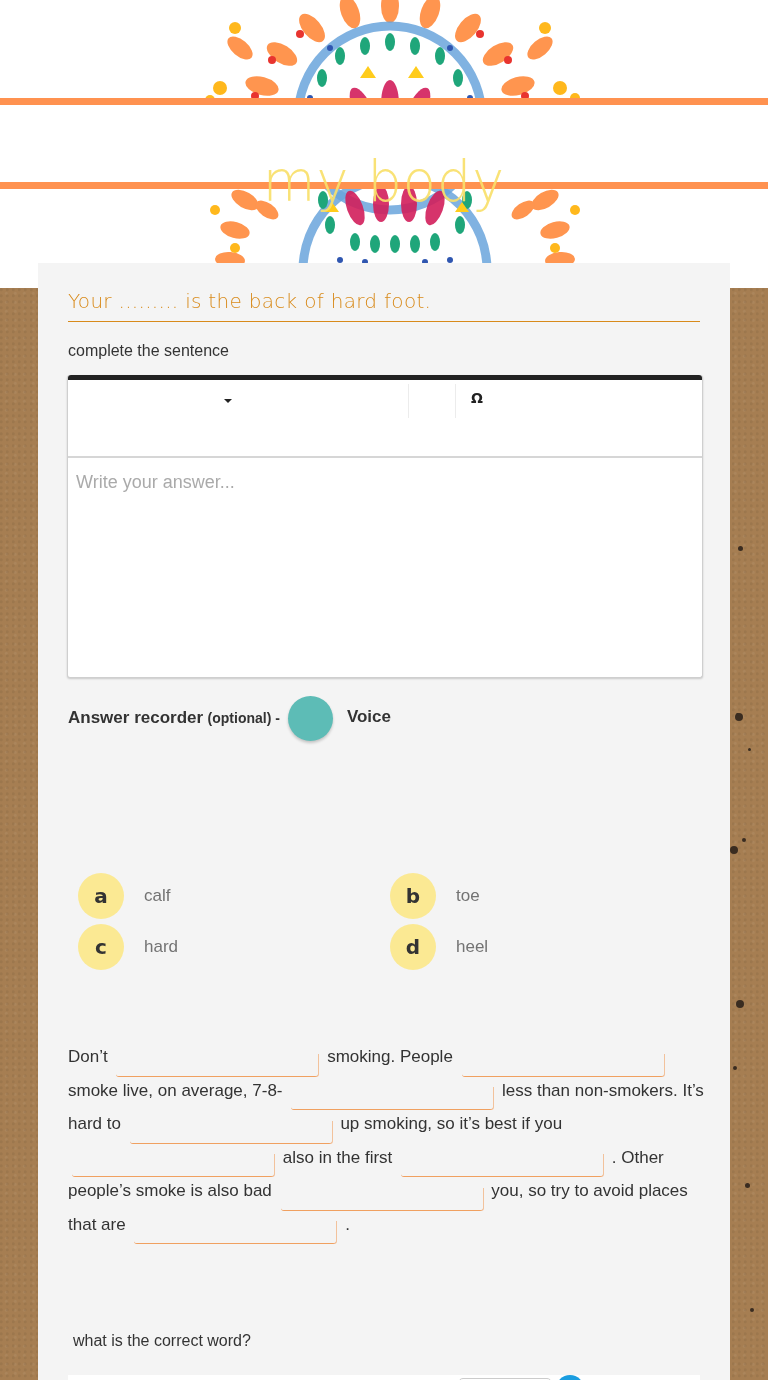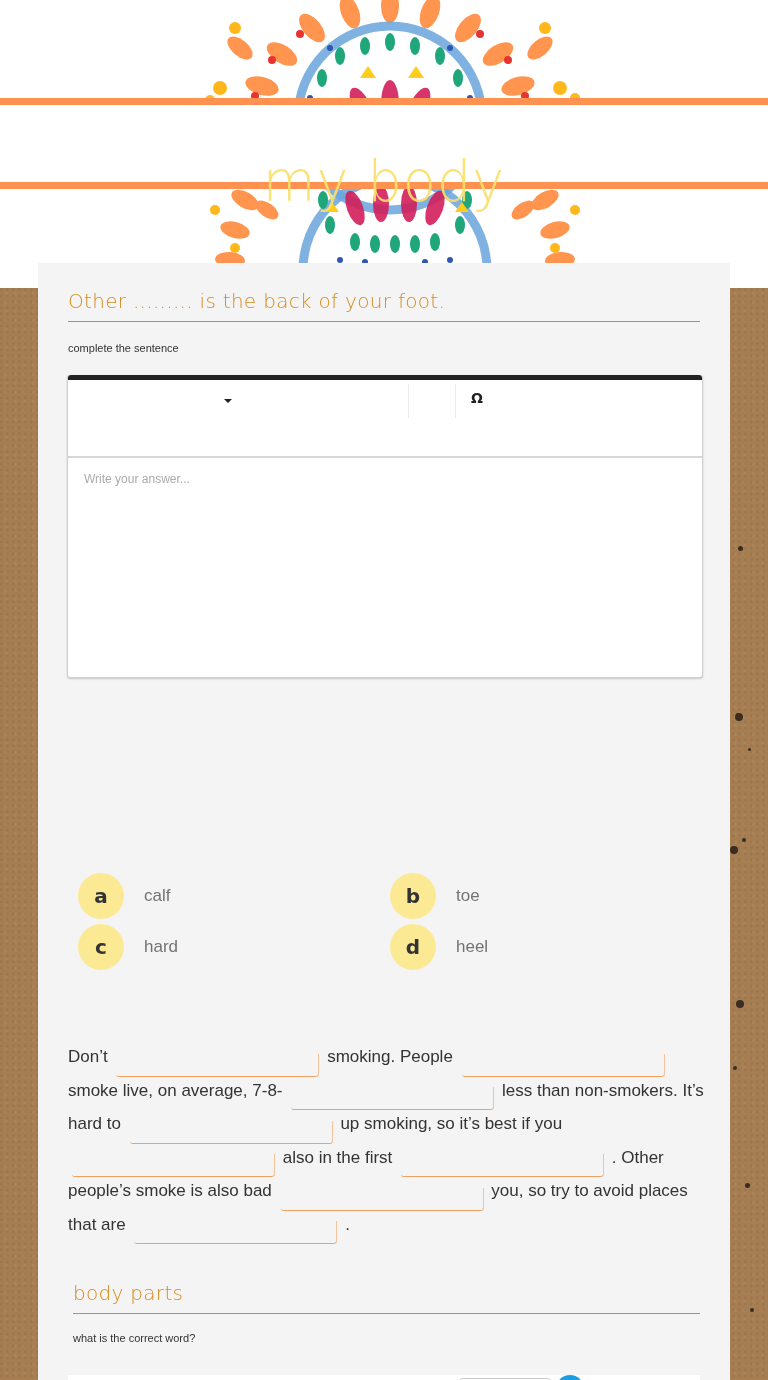--- a/index.html
+++ b/index.html
@@ -59,21 +59,21 @@
     font-weight: 200;
     font-size: 20px;
     color: #d88a1a;
     padding-bottom: 8px;
     border-bottom: 1.5px solid #d88a1a;
     letter-spacing: 0.3px;
   }
   .q-prompt {
     position: absolute; left: 30px;
     font-family: "Liberation Sans", sans-serif;
-    font-size: 11px; color: #333;
+    font-size: 16px; color: #333;
   }
 
   
   .editor {
     position: absolute; left: 29px; top: 112px; width: 634px; height: 302px;
     background: #fff; border: 1px solid #cfcfcf; border-top: none;
     box-shadow: 0 1px 2px rgba(0,0,0,0.18);
     border-radius: 3px;
   }
   .editor-topbar { height: 5px; background: #222; border-radius: 3px 3px 0 0; }
@@ -84,22 +84,22 @@
     border-left: 4px solid transparent; border-right: 4px solid transparent;
     border-top: 4px solid #222;
   }
   .tb-omega {
     position: absolute; left: 403px; top: 10px; font-size: 14px; font-weight: bold; color: #222;
     font-family: "DejaVu Sans", sans-serif;
   }
   .answer-area {
     position: absolute; left: 0; top: 81px; right: 0; bottom: 0;
     border: none; outline: none; resize: none; background: transparent;
-    padding: 16px 16px; box-sizing: border-box;
-    font-family: "Liberation Sans", sans-serif; font-size: 12px; color: #333;
+    padding: 16px 8px; box-sizing: border-box;
+    font-family: "Liberation Sans", sans-serif; font-size: 18px; color: #333;
   }
   .answer-area::placeholder { color: #aaa; }
 
   .recorder {
     position: absolute; left: 30px; top: 432px; height: 46px;
     display: flex; align-items: center;
     font-family: "Liberation Sans", sans-serif; color: #333;
   }
   .rec-label { font-weight: bold; font-size: 17px; }
   .rec-opt { font-weight: bold; font-size: 14px; }
@@ -275,37 +275,44 @@
   <div class="speck" style="left:736px;top:712px;width:8px;height:8px;"></div>
   <div class="speck" style="left:733px;top:778px;width:4px;height:4px;"></div>
   <div class="speck" style="left:730px;top:558px;width:8px;height:8px;"></div>
   <div class="speck" style="left:745px;top:895px;width:5px;height:5px;"></div>
   <div class="speck" style="left:750px;top:1020px;width:4px;height:4px;"></div>
 
 </div>
 
 <div class="card">
 
-  <div class="q-title" style="top:26px;">Other ......... is the back of your foot.</div>
+  <div class="q-title" style="top:26px;">Your ......... is the back of hard foot.</div>
   <div class="q-prompt" style="top:79px;">complete the sentence</div>
 
   <div class="editor">
     <div class="editor-topbar"></div>
     <div class="toolbar">
       <div style="position:absolute;left:0;top:0;width:340px;height:40px;cursor:pointer;">
         <span class="tb-caret"></span>
       </div>
       <div class="tb-sep" style="left:340px;"></div>
       <div style="position:absolute;left:341px;top:0;width:46px;height:40px;"></div>
       <div class="tb-sep" style="left:387px;"></div>
       <span class="tb-omega">Ω</span>
     </div>
     <textarea class="answer-area" placeholder="Write your answer..." style=""></textarea>
   </div>
 
+  <div class="recorder">
+    <span class="rec-label">Answer recorder</span>
+    <span>&nbsp;</span>
+    <span class="rec-opt">(optional) -</span>
+    <div class="rec-btn"></div>
+    <span class="rec-voice">Voice</span>
+  </div>
 
 
   <div class="option" style="left:40px;top:610px;">
     <div class="opt-badge">a</div>
     <span class="opt-text">calf</span>
   </div>
   <div class="option" style="left:352px;top:610px;">
     <div class="opt-badge">b</div>
     <span class="opt-text">toe</span>
   </div>
@@ -331,20 +338,19 @@
     <input class="blank" value="" style="">
     <span>also in the first</span>
     <input class="blank" value="" style="">
     <span>. Other people’s smoke is also bad</span>
     <input class="blank" value="" style="">
     <span>you, so try to avoid places that are</span>
     <input class="blank" value="" style="">
     <span>.</span>
   </div>
 
-  <div class="q-title" style="top:1018px;left:35px;">body parts</div>
   <div class="q-prompt" style="top:1069px;left:35px;">what is the correct word?</div>
 
   <div class="bottom-strip">
     <div class="bottom-pill"></div>
     <div class="bottom-dot"></div>
   </div>
 </div>
 
 </body></html>

